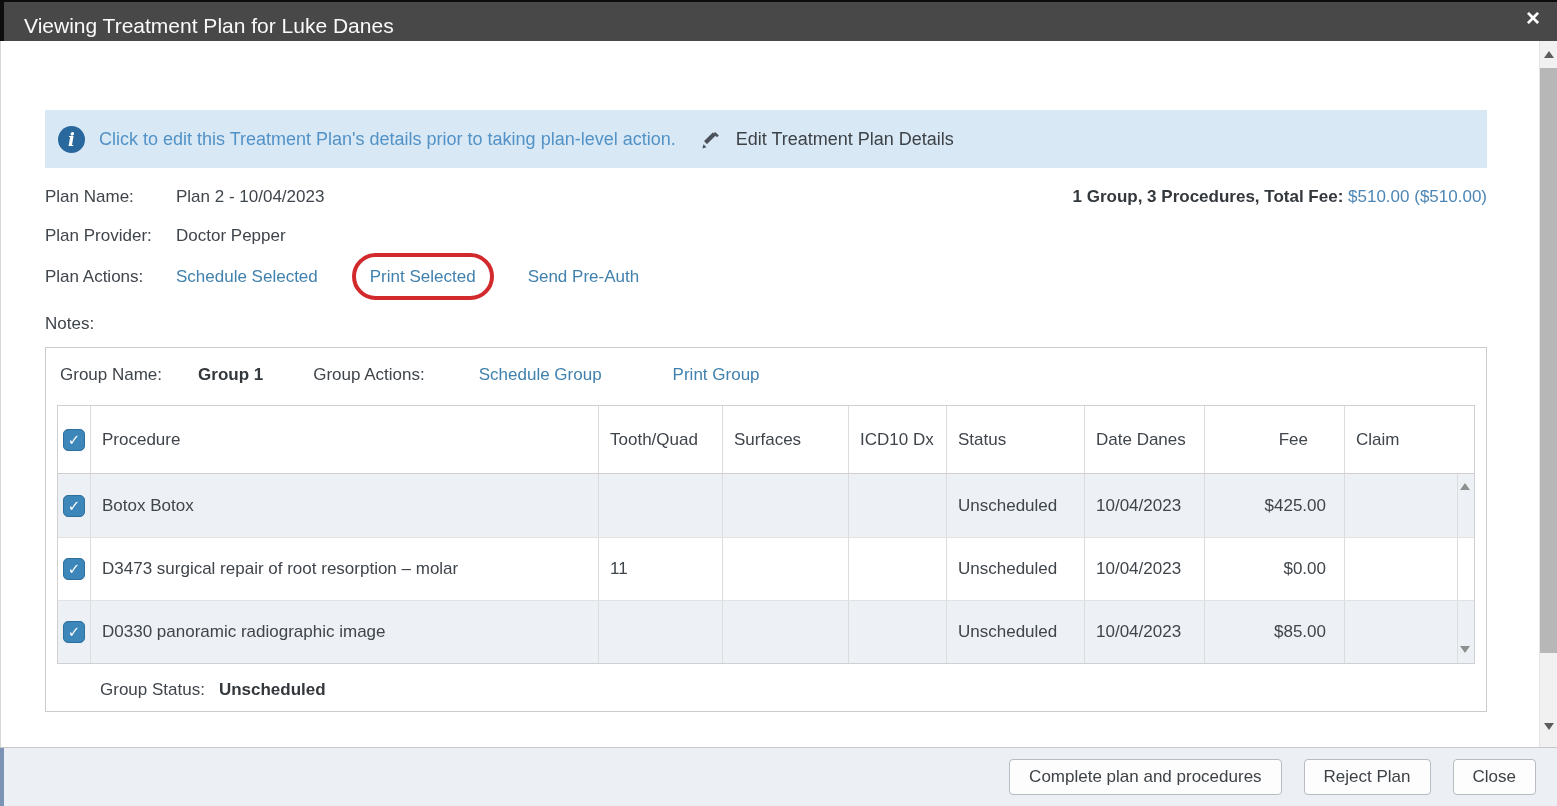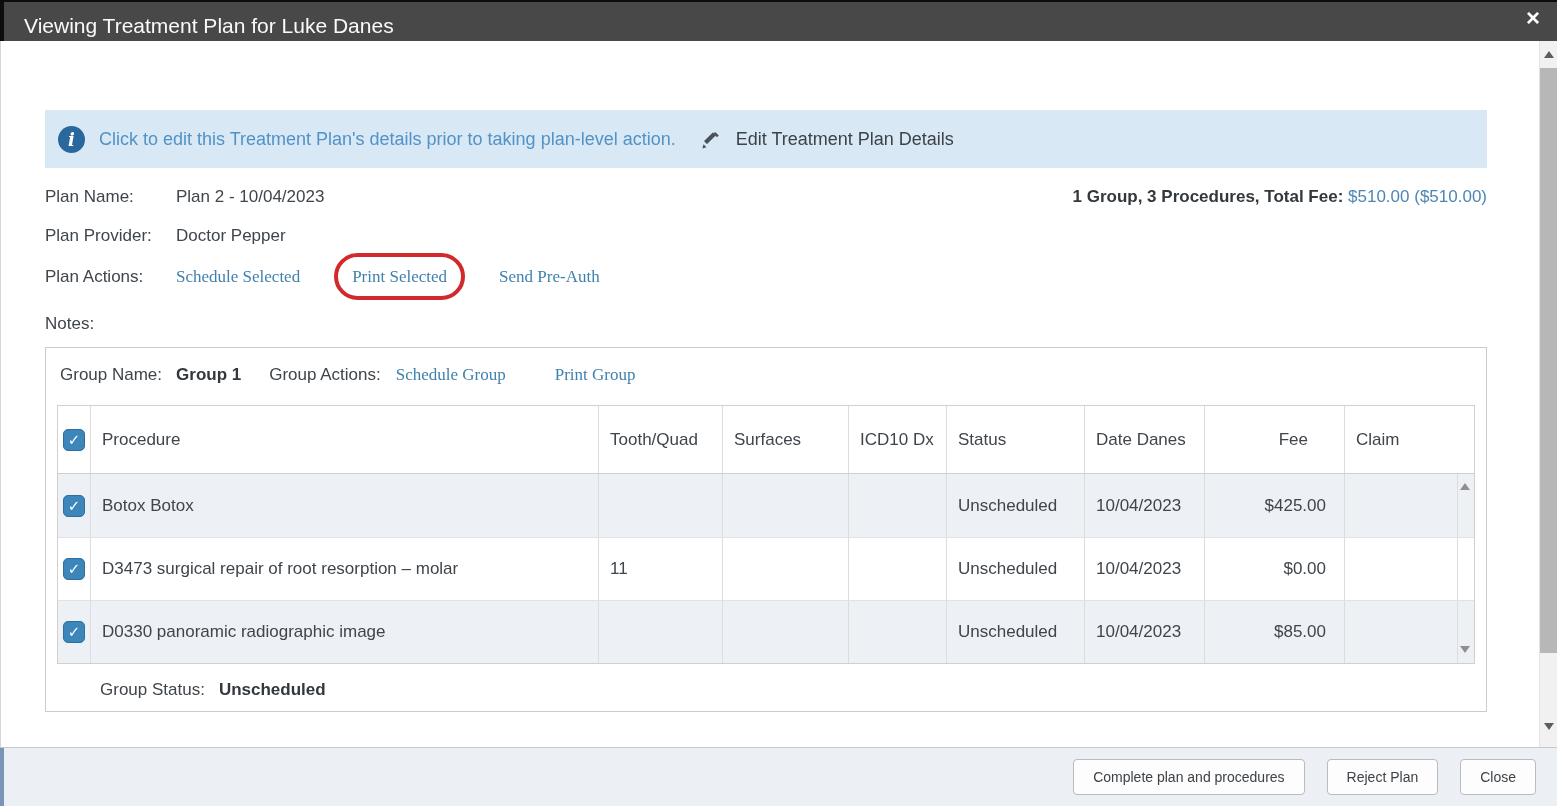--- a/index.html
+++ b/index.html
@@ -32,33 +32,33 @@
   .pencil-wrap { margin:0 14px 0 25px; display:flex; align-items:center; }
   .banner-edit { color:#3d4247; font-size:18px; cursor:pointer; }
 
   
   .meta-line { display:flex; align-items:flex-start; margin-top:19px; font-size:17px; }
   .meta-label { width:131px; flex:0 0 131px; color:#3f454b; }
   .meta-value { color:#3f454b; }
   .plan-summary { margin-left:auto; font-size:17px; white-space:nowrap; }
   .bold-dark { font-weight:bold; color:#33383d; }
   .fee-blue { color:#4d86b4; }
-  .blue-link { color:#4181ae; cursor:pointer; text-decoration:none;font-family:Liberation Serif, serif; }
+  .blue-link { color:#4181ae; cursor:pointer; text-decoration:none; }
   .actions-line { margin-top:21px; }
   .plan-action { margin-right:52px; position:relative; display:inline-block; }
   .red-oval { position:absolute; left:-18px; right:-18px; top:-14px; bottom:-13px;
               border:4px solid #d2292c; border-radius:27px; pointer-events:none; }
   .notes-line { margin-top:27px; }
 
   
   .group-box { margin:13px 52px 0 44px; border:1px solid #cbcbcb; height:365px; padding:12px 11px 0 11px; }
-  .group-header { display:flex; align-items:center; font-size:17px; height:30px; padding-left:3px; }
+  .group-header { display:flex; align-items:center; font-size:17px; height:30px; padding-left:3px;gap:22px; }
   .gn-label { margin-right:14px; }
   .gn-value { font-weight:bold; color:#33383d; margin-right:28px; }
-  .ga-label { margin-right:15px;text-align:right; }
+  .ga-label { margin-right:32px;text-align:right; }
   .group-link { margin-right:49px; }
 
   
   .ptable { margin-top:15px; border:1px solid #d0d0d0; }
   .thead { display:grid; grid-template-columns:33px 508px 124px 126px 98px 138px 120px 140px 1fr;
            height:68px; background:#fff; border-bottom:1px solid #cfcfcf; font-size:17px; }
   .thead > div { display:flex; align-items:center; border-right:1px solid #dcdcdc; padding-left:11px; }
   .thead > div:first-child { justify-content:center; padding-left:0; }
   .thead > div:last-child { border-right:none; }
   .th-fee { justify-content:flex-end; padding-right:36px;text-align:right; }
@@ -77,21 +77,21 @@
                     border-left:5px solid transparent; border-right:5px solid transparent; border-bottom:7px solid #8f8f8f; cursor:pointer; }
   .rows-scroll-down { position:absolute; bottom:10px; right:4px; width:0; height:0;
                       border-left:5px solid transparent; border-right:5px solid transparent; border-top:7px solid #8f8f8f; cursor:pointer; }
 
   .group-status-line { display:flex; align-items:center; font-size:17px; padding:16px 3px 0 3px;margin-left:40px; }
   .group-summary { margin-left:auto; white-space:nowrap; }
 
   
   .footer { position:absolute; left:0; right:0; bottom:0; height:59px; background:#eceff4; border-top:1px solid #c8c8c8;
             display:flex; align-items:center; justify-content:flex-end; gap:22px; padding-right:21px; }
-  .btn { height:36px; background:#fdfdfd; border:1px solid #b6bcc2; border-radius:4px; font-size:14px;
+  .btn { height:36px; background:#fdfdfd; border:1px solid #b6bcc2; border-radius:4px; font-size:17px;
          color:#3d4247; padding:0 19px; font-family:inherit; cursor:pointer; display:flex; align-items:center; }
   .footer-edge { position:absolute; left:0; bottom:0; width:4px; height:58px; background:#7b94b5; }
 </style>
 </head>
 <body>
 
 <div class="titlebar">
   <span class="titlebar-title">Viewing Treatment Plan for Luke Danes</span>
   <span class="titlebar-close">×</span>
 </div>

